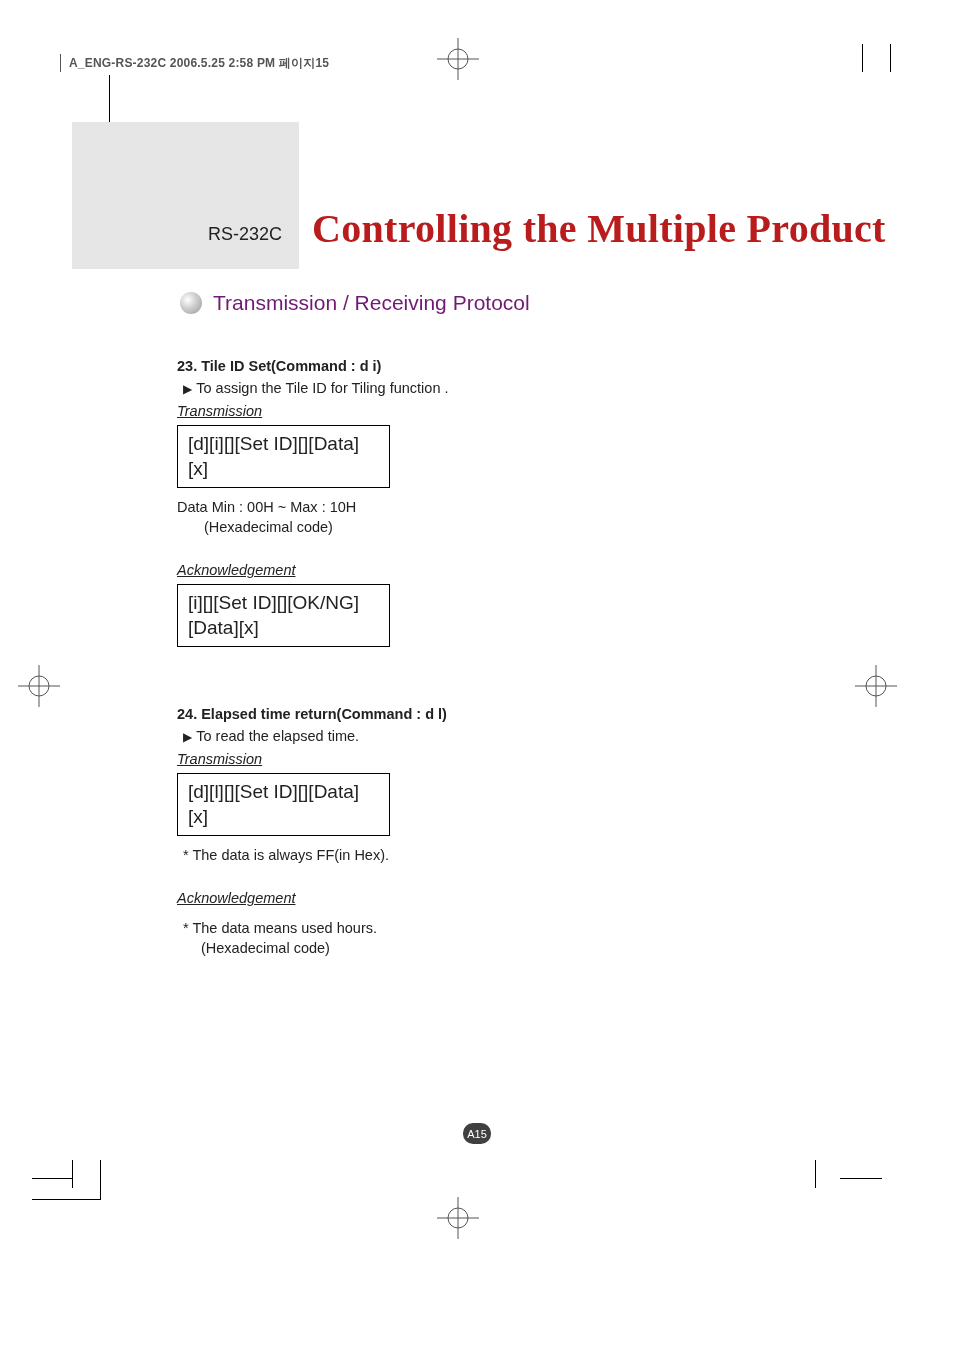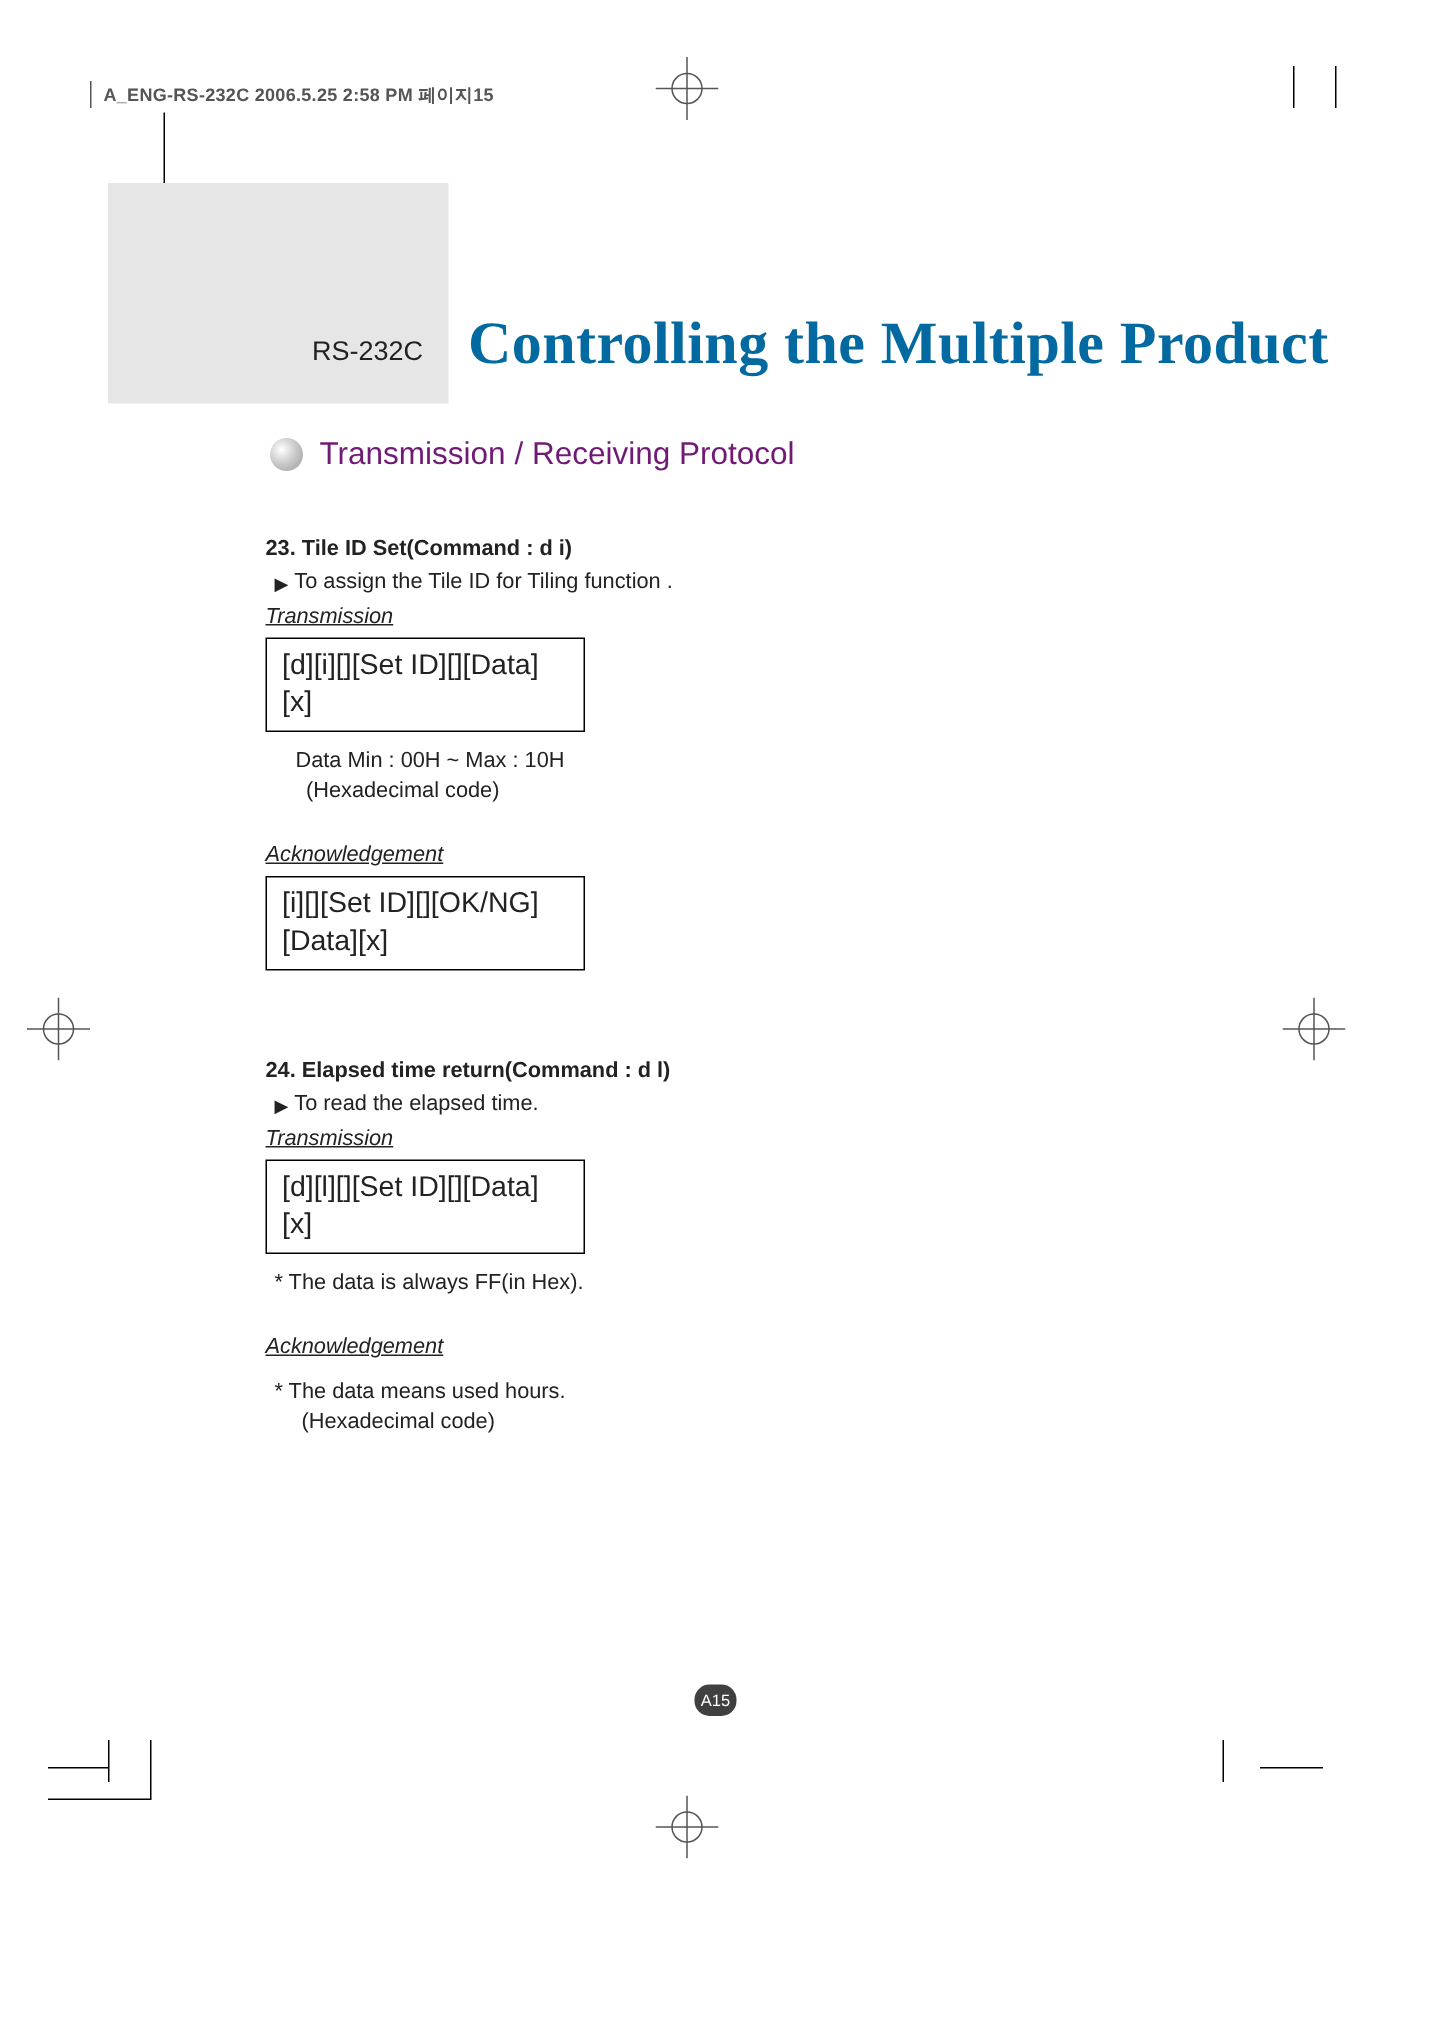--- a/index.html
+++ b/index.html
@@ -74,21 +74,21 @@
     .rs-label {
       font-size: 18px;
       color: #222;
       margin-left: 134px;
       margin-bottom: 7px;
     }
     .main-title {
       font-family: Georgia, 'Times New Roman', serif;
       font-weight: bold;
       font-size: 40px;
-      color: #0369a1;
+      color: #b91c1c;
       margin-left: 30px;
       letter-spacing: 0.3px;
     }
     .subtitle-row {
       position: absolute;
       top: 291px;
       left: 180px;
       display: flex;
       align-items: center;
     }
@@ -134,21 +134,20 @@
     }
     .box {
       border: 1px solid #000;
       padding: 5px 10px;
       width: 213px;
       margin-top: 3px;
       font-size: 19px;
     }
     .data-line {
       margin-top: 10px;
-      margin-left: 20px;
     }
     .data-note {
       margin-left: 27px;
     }
     .gap-sm { margin-top: 24px; }
     .gap-lg { margin-top: 58px; }
     .asterisk-line { margin-top: 10px; margin-left: 6px; }
     .asterisk-indent { margin-left: 24px; }
     .page-num {
       position: absolute;

